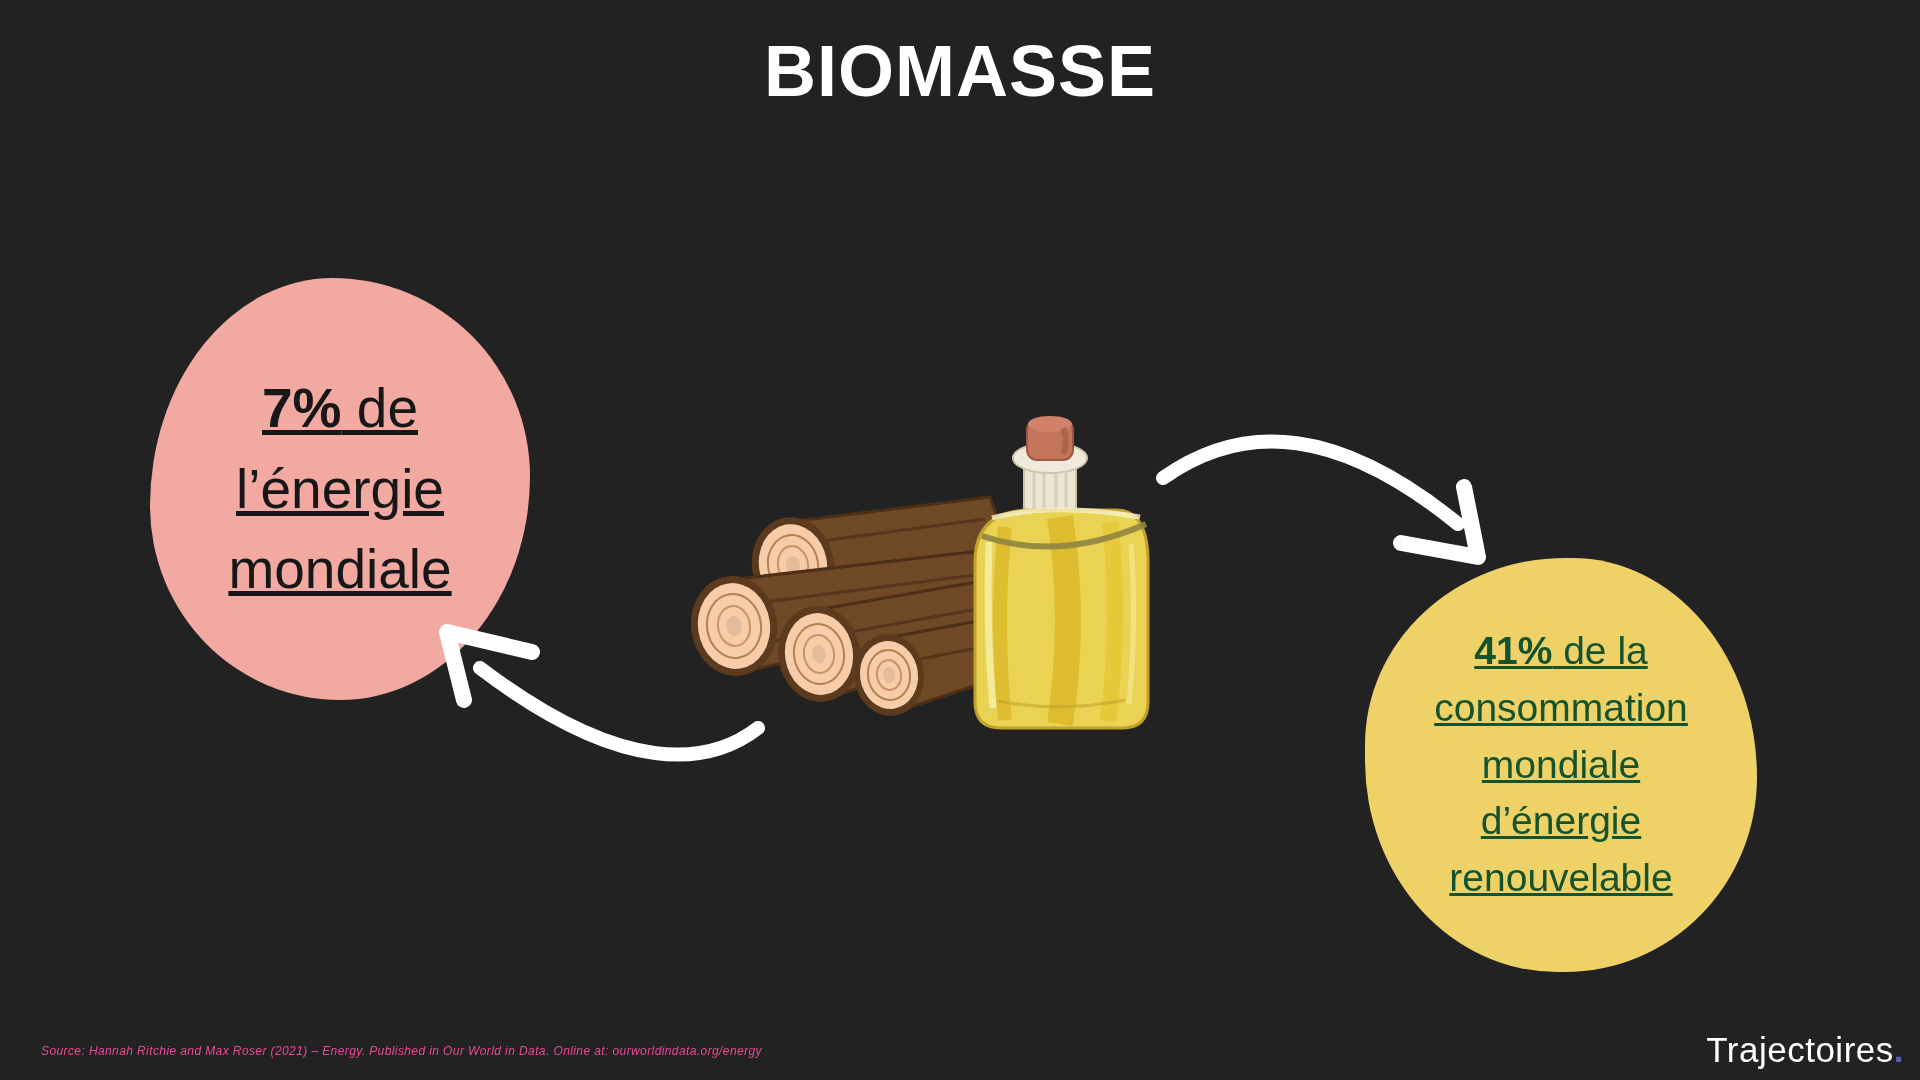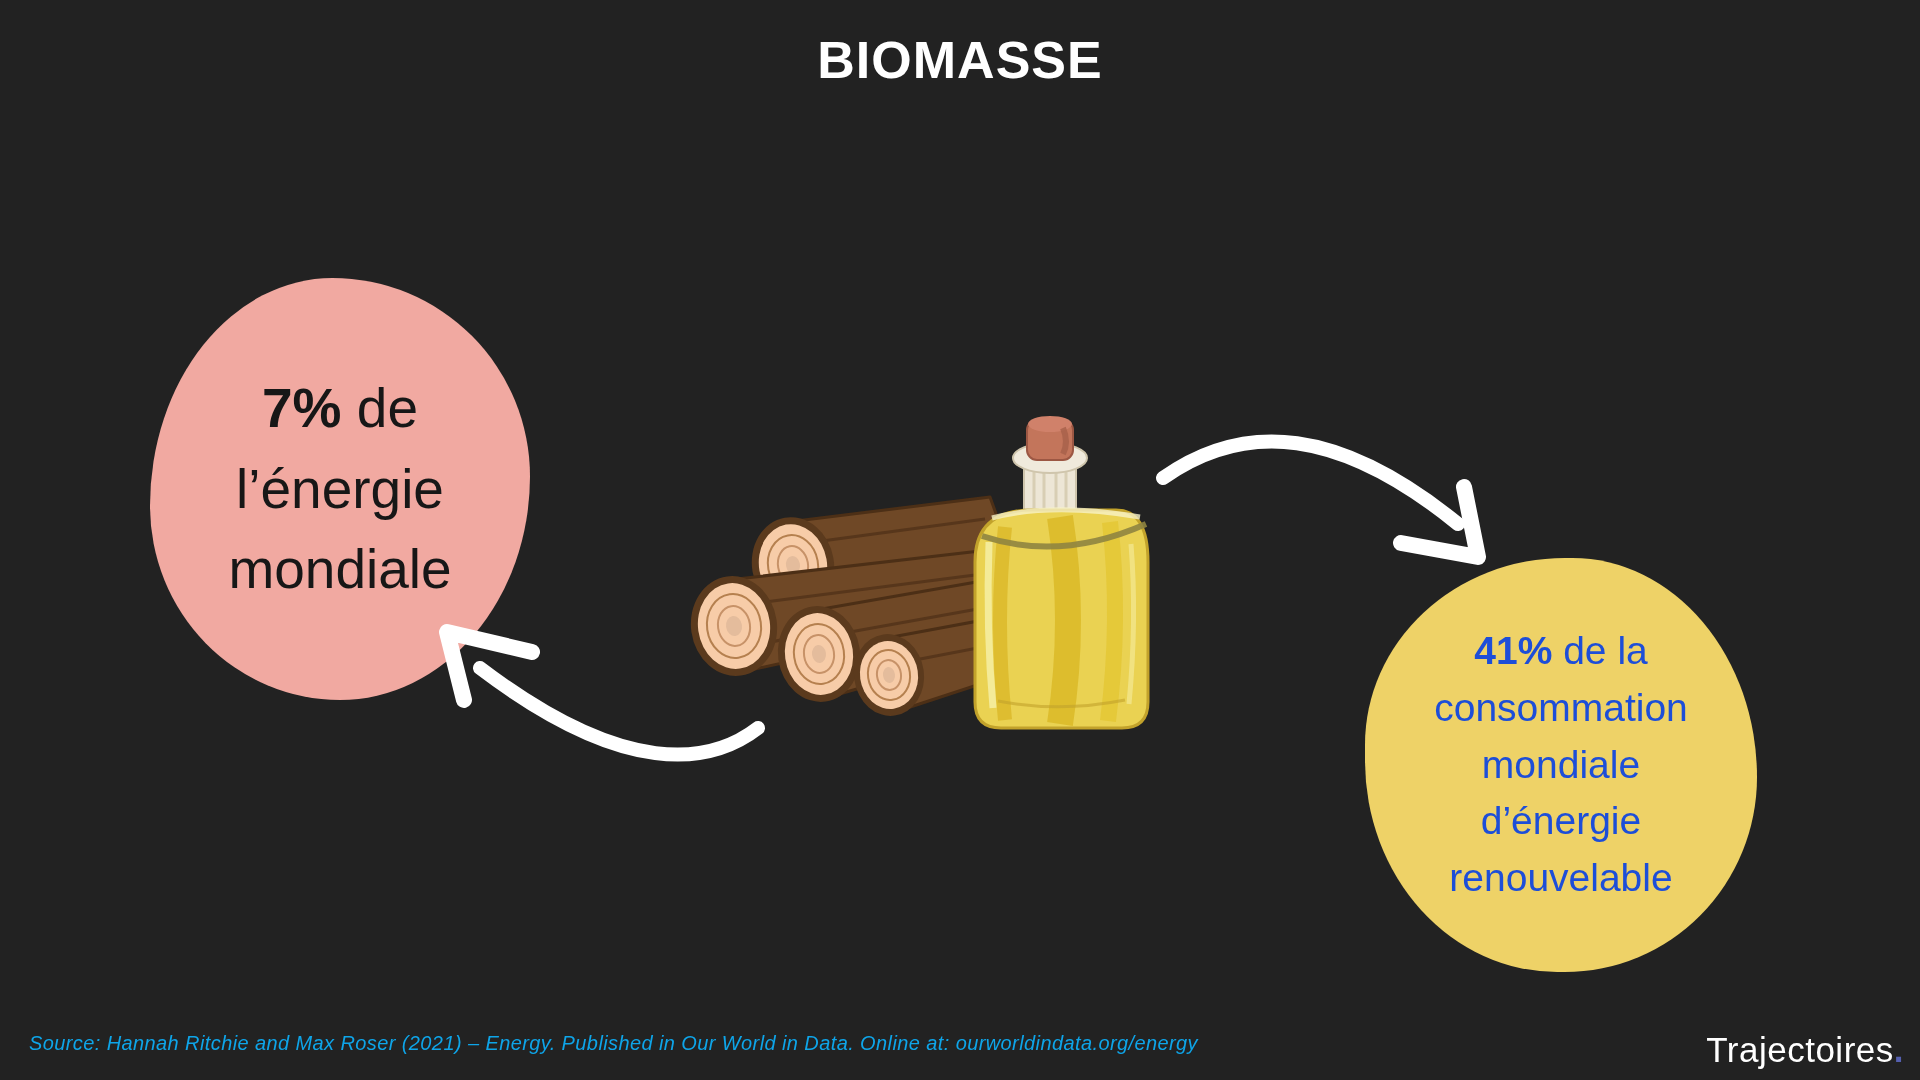--- a/index.html
+++ b/index.html
@@ -4,61 +4,61 @@
 <style>
   html,body{margin:0;padding:0;background:#111;}
   .canvas{
     position:relative;width:1920px;height:1080px;overflow:hidden;
     background:#222222;
     font-family:"Liberation Sans",sans-serif;
   }
   .title{
     position:absolute;top:30px;left:0;right:0;
     text-align:center;color:#ffffff;
-    font-size:52px;font-weight:800;letter-spacing:1px;
+    font-size:72px;font-weight:800;letter-spacing:1px;
     margin:0;
   }
   .bubble{
     position:absolute;display:flex;align-items:center;justify-content:center;
-    text-align:center;color:#171717;
+    text-align:center;color:#171717;text-decoration:underline;
   }
   .bubble-left{
     left:150px;top:278px;width:380px;height:422px;
     border-radius:48% 52% 50% 50% / 54% 47% 53% 46%;
   }
   .bubble-left .bubble-text{font-size:55px;line-height:1.47;width:320px;margin:0;}
   .bubble-right{
     left:1365px;top:558px;width:392px;height:414px;
     border-radius:52% 48% 50% 50% / 46% 54% 48% 52%;
   }
   .bubble-right .bubble-text{font-size:39px;line-height:1.46;width:300px;margin:0;}
   .bubble-text b{font-weight:700;}
   .art{position:absolute;left:0;top:0;width:1920px;height:1080px;pointer-events:none;}
   .source{
-    position:absolute;left:25px;top:1028px;margin:4px;
-    font-style:italic;font-size:20px;letter-spacing:0.4px;color:#0ea5e9;
+    position:absolute;left:25px;top:1028px;margin:16px;
+    font-style:italic;font-size:12px;letter-spacing:0.4px;color:#ec4899;
   }
   .logo{
     position:absolute;right:16px;top:1030px;margin:0;
     font-size:35px;letter-spacing:0.5px;color:#ffffff;font-weight:400;
   }
   .logo .dot{font-weight:700;}
 </style>
 </head>
 <body>
 
 <div class="canvas" style="background-color: rgb(34, 34, 34);">
 
   <h1 class="title">BIOMASSE</h1>
 
   <div class="bubble bubble-left" style="background-color: rgb(241, 169, 161); color: rgb(23, 23, 23);">
     <p class="bubble-text"><b>7%</b><span> de l’énergie mondiale</span></p>
   </div>
 
-  <div class="bubble bubble-right" style="background-color: rgb(238, 210, 103); color: #1d4ed8; justify-content: center;">
+  <div class="bubble bubble-right" style="background-color: rgb(238, 210, 103); color: #14532d; justify-content: center;">
     <p class="bubble-text"><b>41%</b><span> de la consommation mondiale d’énergie renouvelable</span></p>
   </div>
 
   <svg class="art" viewBox="0 0 1920 1080" aria-hidden="true">
 
     <g>
 
       <path d="M796 521 L990 497 L1012 558 L796 611 Z" fill="#6F4826" stroke="#4C2F16" stroke-width="3" stroke-linejoin="round"></path>
       <path d="M822 541 L985 519" stroke="#57361B" stroke-width="3" fill="none"></path>
       <path d="M816 582 L1002 548" stroke="#57361B" stroke-width="3" fill="none"></path>

